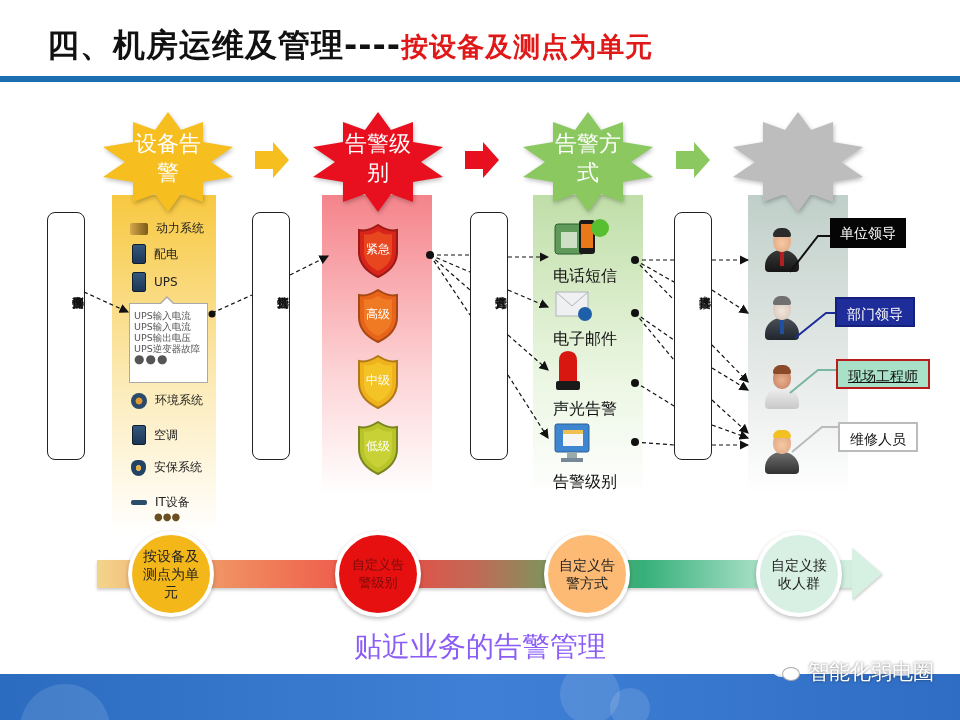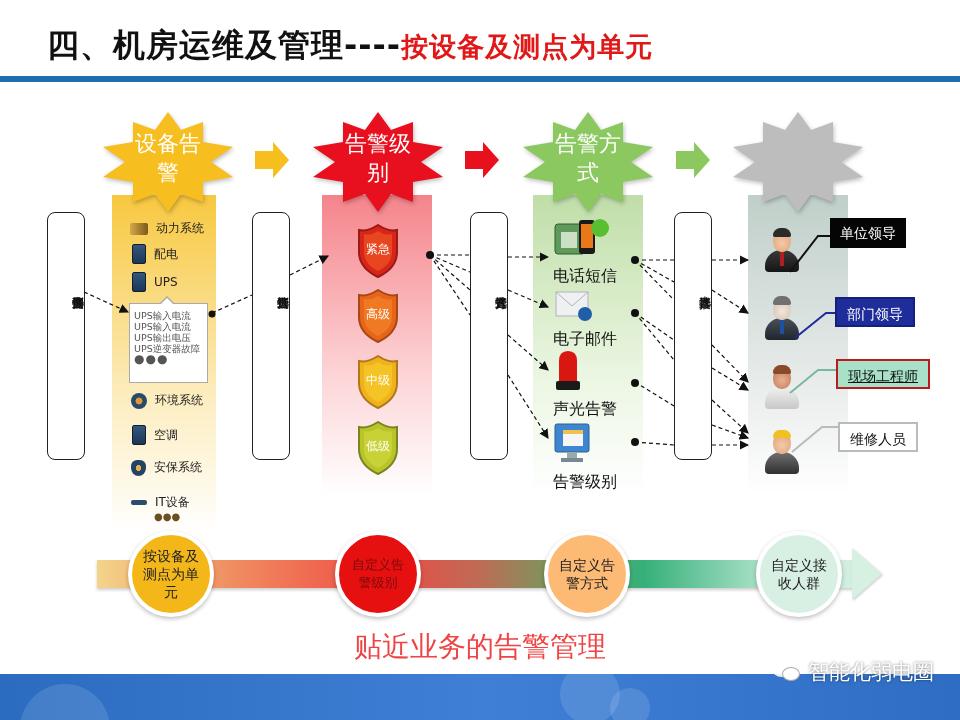--- a/index.html
+++ b/index.html
@@ -62,21 +62,21 @@
   .timeline-bar { position: absolute; left: 97px; top: 560px; width: 760px; height: 28px; background: linear-gradient(90deg, #f3d48a 0%, #f08c60 18%, #ee4a44 38%, #c06a55 50%, #6aa060 62%, #36b07a 72%, #9fdcc0 86%, #d6f0e2 100%); box-shadow: 0 2px 3px rgba(0,0,0,0.2); }
   .timeline-arrow { position: absolute; left: 852px; top: 548px; width: 0; height: 0; border-top: 26px solid transparent; border-bottom: 26px solid transparent; border-left: 30px solid #d6f0e2; filter: drop-shadow(1px 1px 1px rgba(0,0,0,0.2)); }
 
   .circle { position: absolute; width: 86px; height: 86px; border-radius: 50%; top: 531px; border: 4px solid #fff; box-shadow: 0 2px 4px rgba(0,0,0,0.25); display: flex; align-items: center; justify-content: center; text-align: center; font-size: 14px; line-height: 18px; color: #222; }
   .circle.c1 { left: 128px; background: #f3b719; align-items: center; }
   .circle.c2 { left: 335px; background: #e61010; color: #7a0a0a; font-size: 13px; }
   .circle.c3 { left: 544px; background: #fdba74; }
   .circle.c4 { left: 756px; background: #d8f0e4; }
   .circle span { width: 64px; display: block; }
 
-  .subtitle { position: absolute; left: 0; width: 960px; top: 628px; text-align: center; font-family: "DejaVu Serif", "Liberation Serif", serif; font-size: 28px; color: #ef4444; }
+  .subtitle { position: absolute; left: 0; width: 960px; top: 628px; text-align: center; font-family: "DejaVu Serif", "Liberation Serif", serif; font-size: 28px; color: #8b5cf6; }
 
   .footer { position: absolute; left: 0; top: 674px; width: 960px; height: 46px; background: linear-gradient(90deg, #2b6cc0, #3f80d6 50%, #2f6dc4); overflow: hidden; }
   .footer .bubble { position: absolute; border-radius: 50%; background: rgba(255,255,255,0.12); }
   .watermark { position: absolute; right: 26px; top: 658px; display: flex; align-items: center; color: #fff; font-size: 21px; text-shadow: 0 0 3px rgba(0,0,0,0.55); }
   .watermark .wc { width: 30px; height: 26px; margin-right: 6px; position: relative; }
   .watermark .wc .b1 { position: absolute; left: 0; top: 2px; width: 20px; height: 16px; border-radius: 50%; background: #fff; opacity: 0.9; }
   .watermark .wc .b2 { position: absolute; left: 10px; top: 8px; width: 18px; height: 14px; border-radius: 50%; background: #fff; border: 1px solid #aaa; }
 
   svg.conn { position: absolute; left: 0; top: 0; width: 960px; height: 720px; pointer-events: none; }
 </style>

